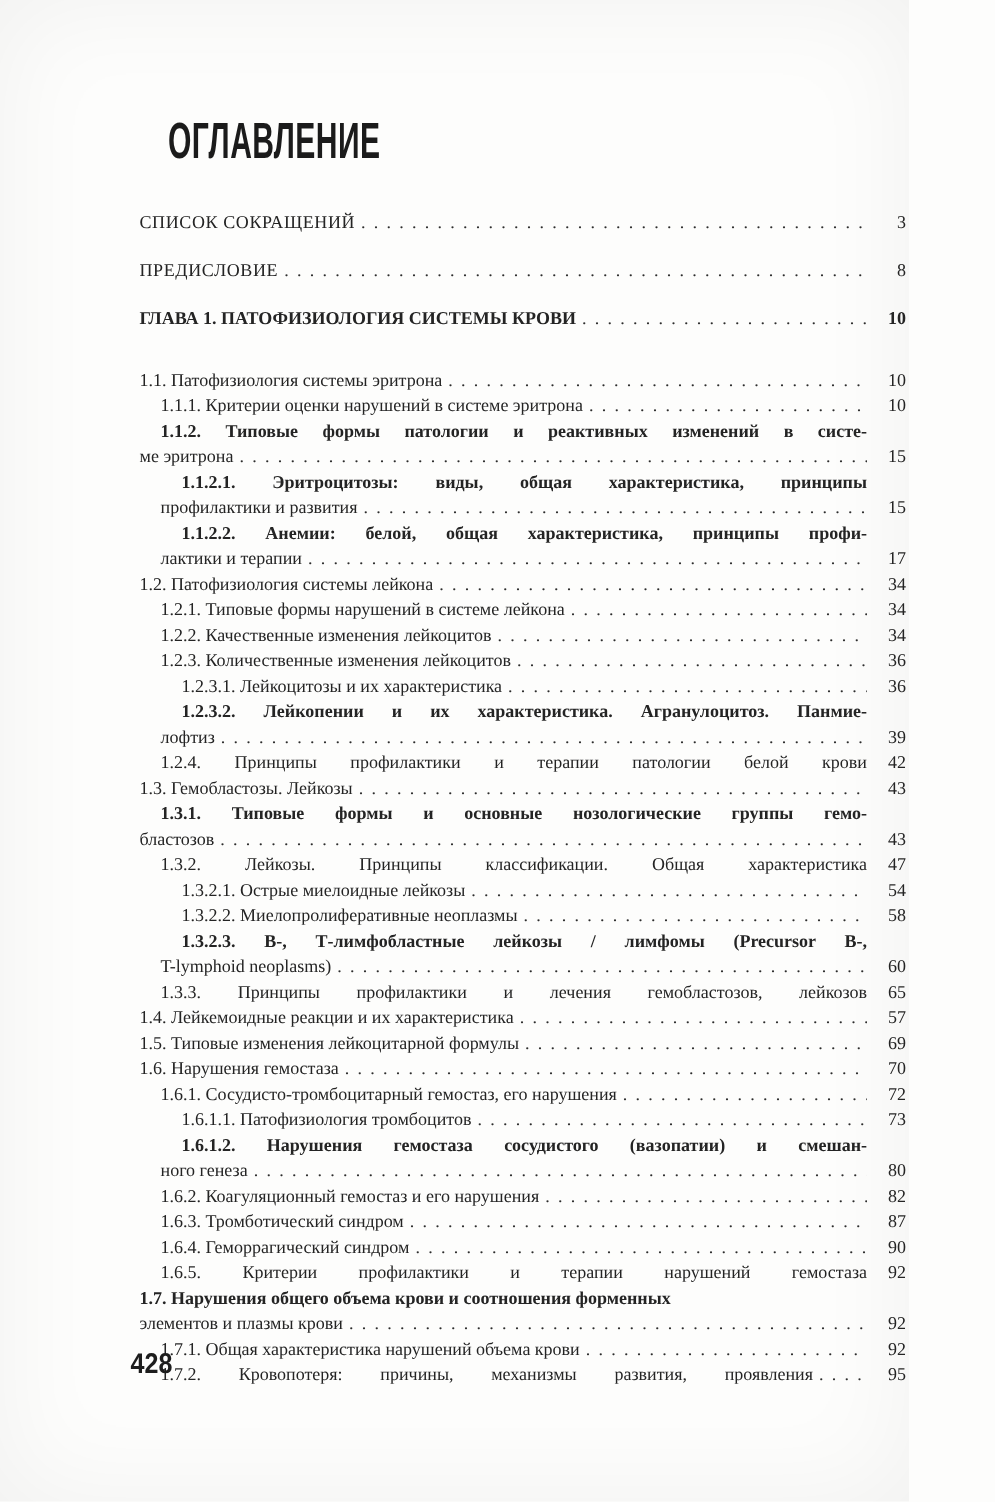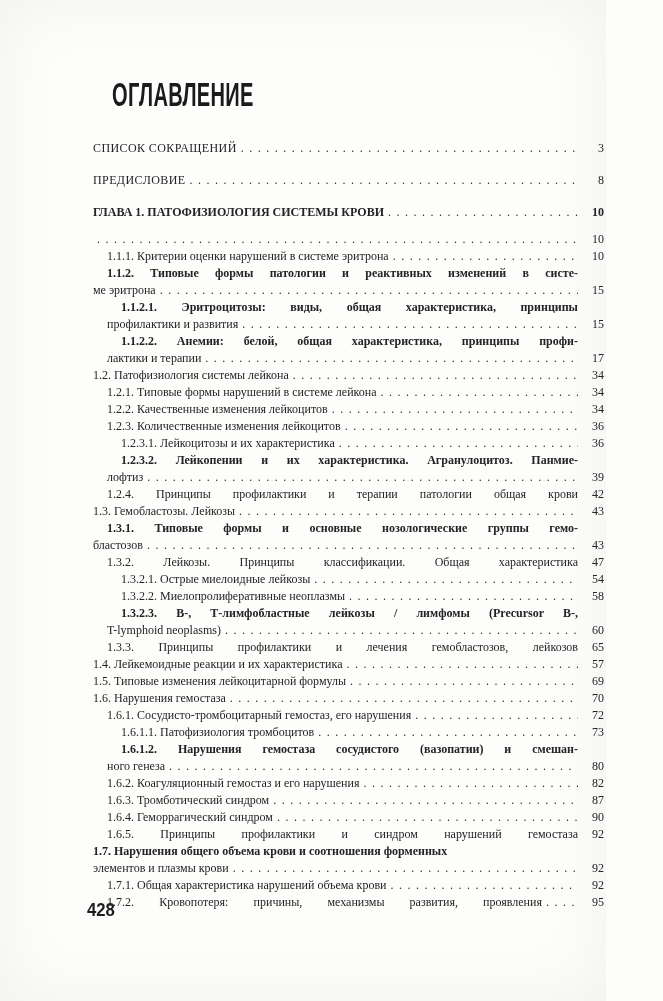--- a/index.html
+++ b/index.html
@@ -57,21 +57,21 @@
     box-sizing: border-box;
     font-weight: bold;
   }
   .first.nojust { text-align-last: left; }
   .l0 { padding-left: 0; }
   .l1 { padding-left: 14px; }
   .l2 { padding-left: 28px; }
   .bold { font-weight: 700; }
   .caps { letter-spacing: 0.4px; }
   .gap-lg { margin-bottom: 15px; }
-  .gap-md { margin-bottom: 10px; align-items: center; }
+  .gap-md { margin-bottom: 24px; align-items: center; }
   .leader {
     flex: 1 1 0;
     min-width: 0;
     overflow: hidden;
     white-space: nowrap;
     letter-spacing: 5.5px;
     margin-left: 4px;
     color: #2c2c2c;
   }
   .leader.short { flex: 0 0 32px; }
@@ -111,20 +111,21 @@
         <span class="txt caps">ПРЕДИСЛОВИЕ</span>
         <span class="leader"></span>
         <span class="pg">8</span>
       </div>
       <div class="row l0 gap-md">
         <span class="txt bold">ГЛАВА 1. ПАТОФИЗИОЛОГИЯ СИСТЕМЫ КРОВИ</span>
         <span class="leader"></span>
         <span class="pg bold">10</span>
       </div>
       <div class="row l0">
+        <span class="txt">1.1. Патофизиология системы эритрона</span>
         <span class="leader"></span>
         <span class="pg">10</span>
       </div>
       <div class="row l1">
         <span class="txt">1.1.1. Критерии оценки нарушений в системе эритрона</span>
         <span class="leader"></span>
         <span class="pg">10</span>
       </div>
       <div class="first l1">1.1.2. Типовые формы патологии и реактивных изменений в систе-</div>
       <div class="row l0">
@@ -169,21 +170,21 @@
         <span class="leader"></span>
         <span class="pg">36</span>
       </div>
       <div class="first l2">1.2.3.2. Лейкопении и их характеристика. Агранулоцитоз. Панмие-</div>
       <div class="row l1">
         <span class="txt">лофтиз</span>
         <span class="leader"></span>
         <span class="pg">39</span>
       </div>
       <div class="row l1">
-        <span class="txt stretch">1.2.4. Принципы профилактики и терапии патологии общая крови</span>
+        <span class="txt stretch">1.2.4. Принципы профилактики и терапии патологии белой крови</span>
         <span class="pg">42</span>
       </div>
       <div class="row l0">
         <span class="txt">1.3. Гемобластозы. Лейкозы</span>
         <span class="leader"></span>
         <span class="pg">43</span>
       </div>
       <div class="first l1">1.3.1. Типовые формы и основные нозологические группы гемо-</div>
       <div class="row l0">
         <span class="txt">бластозов</span>
@@ -254,21 +255,21 @@
         <span class="txt">1.6.3. Тромботический синдром</span>
         <span class="leader"></span>
         <span class="pg">87</span>
       </div>
       <div class="row l1">
         <span class="txt">1.6.4. Геморрагический синдром</span>
         <span class="leader"></span>
         <span class="pg">90</span>
       </div>
       <div class="row l1">
-        <span class="txt stretch">1.6.5. Принципы профилактики и синдром нарушений гемостаза</span>
+        <span class="txt stretch">1.6.5. Критерии профилактики и терапии нарушений гемостаза</span>
         <span class="pg">92</span>
       </div>
       <div class="first l0 nojust">1.7. Нарушения общего объема крови и соотношения форменных</div>
       <div class="row l0">
         <span class="txt">элементов и плазмы крови</span>
         <span class="leader"></span>
         <span class="pg">92</span>
       </div>
       <div class="row l1">
         <span class="txt">1.7.1. Общая характеристика нарушений объема крови</span>

